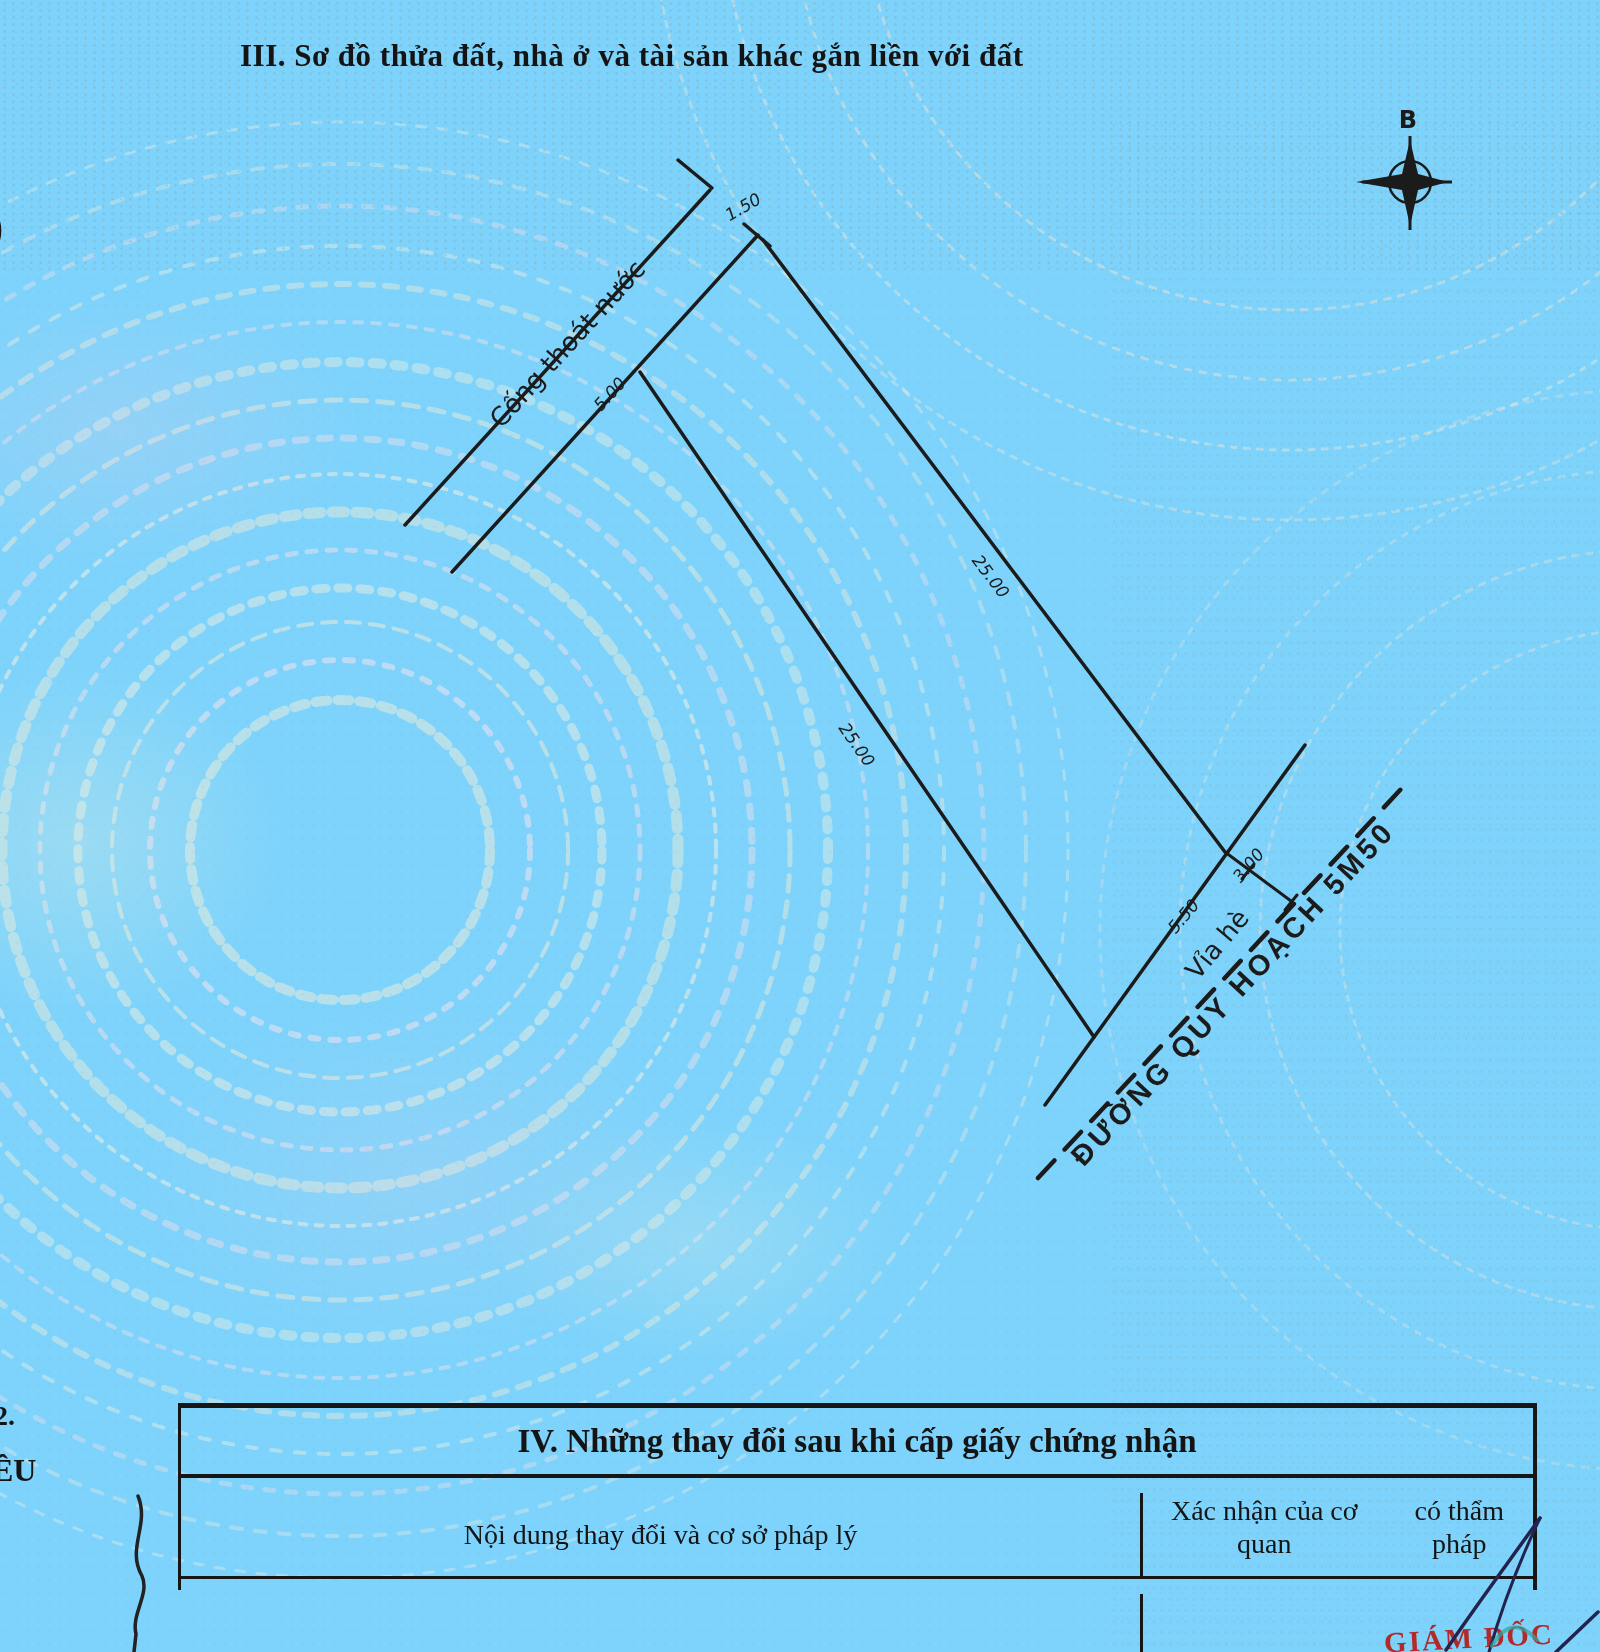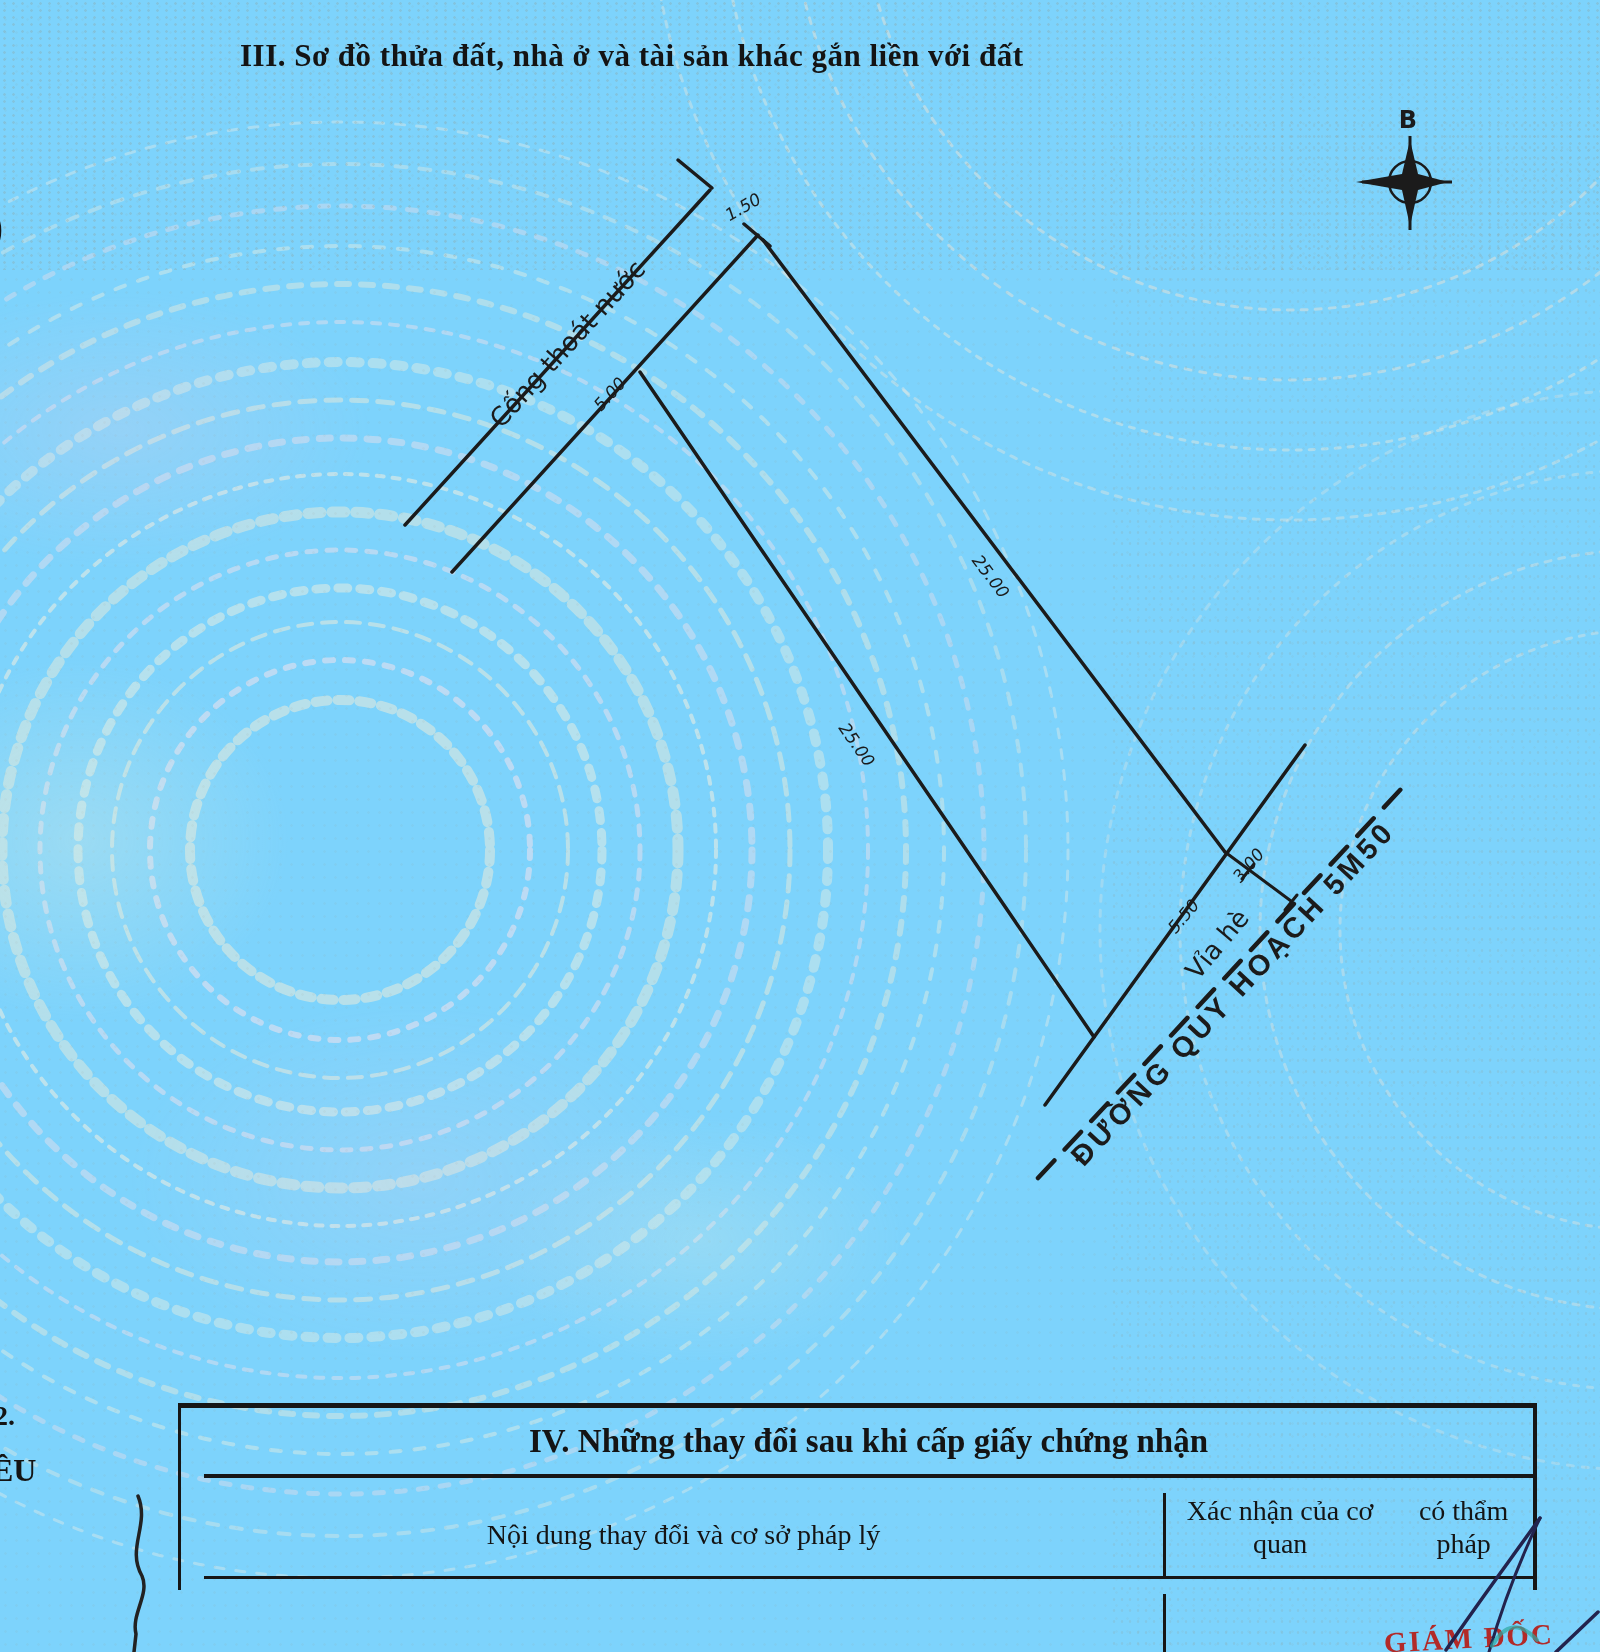--- a/index.html
+++ b/index.html
@@ -12,21 +12,21 @@
   .stipple.right{left:1110px;top:120px;width:490px;height:1532px;background-size:8px 11px;opacity:.30;}
   .stipple.all{left:0;top:0;width:1600px;height:1652px;background-size:11px 13px;opacity:.14;}
   .tint{position:absolute;left:0;top:0;width:1600px;height:1652px;opacity:.6;
         background:
           radial-gradient(360px 200px at 120px 430px, rgba(238,205,228,.35), transparent 70%),
           radial-gradient(300px 260px at 80px 840px,  rgba(226,238,222,.5),  transparent 70%),
           radial-gradient(420px 260px at 420px 1180px,rgba(238,208,230,.28), transparent 70%),
           radial-gradient(300px 180px at 700px 1240px,rgba(226,238,224,.4),  transparent 70%);}
   .sec3-title{position:absolute;left:240px;top:38px;font-size:31px;font-weight:bold;letter-spacing:.5px;}
   .tbl{position:absolute;left:178px;top:1403px;width:1359px;height:187px;box-sizing:border-box;
-       border-top:5px solid #161616;border-left:3px solid #161616;border-right:4px solid #161616;padding-left:23px;}
+       border-top:5px solid #161616;border-left:3px solid #161616;border-right:4px solid #161616;}
   .tbl-title{height:66px;border-bottom:4px solid #161616;display:flex;align-items:center;justify-content:center;
              font-size:33px;font-weight:bold;}
   .tbl-head{display:flex;height:98px;border-bottom:3px solid #161616;}
   .tbl-body{display:flex;height:73px;}
   .cell-l{width:959px;border-right:3px solid #161616;display:flex;align-items:center;justify-content:center;
           text-align:center;font-size:28px;margin-top:15px;}
   .cell-r{flex:1;display:flex;flex-direction:row;align-items:center;justify-content:center;
           text-align:center;font-size:28px;line-height:33px;}
   .frag{position:absolute;font-weight:bold;}
   .frag.paren{left:-12px;top:200px;font-size:46px;}

